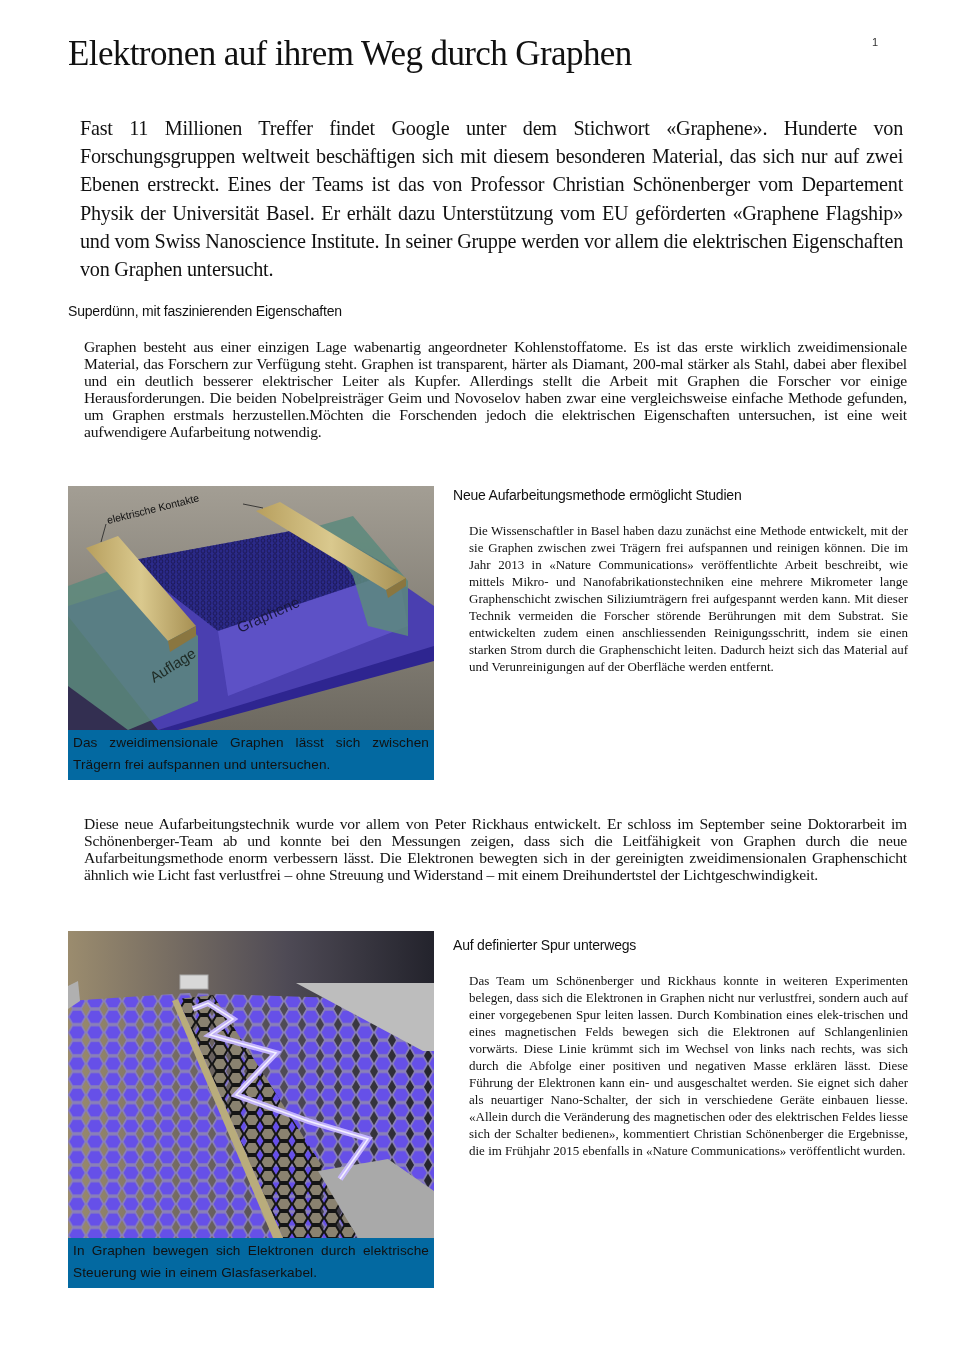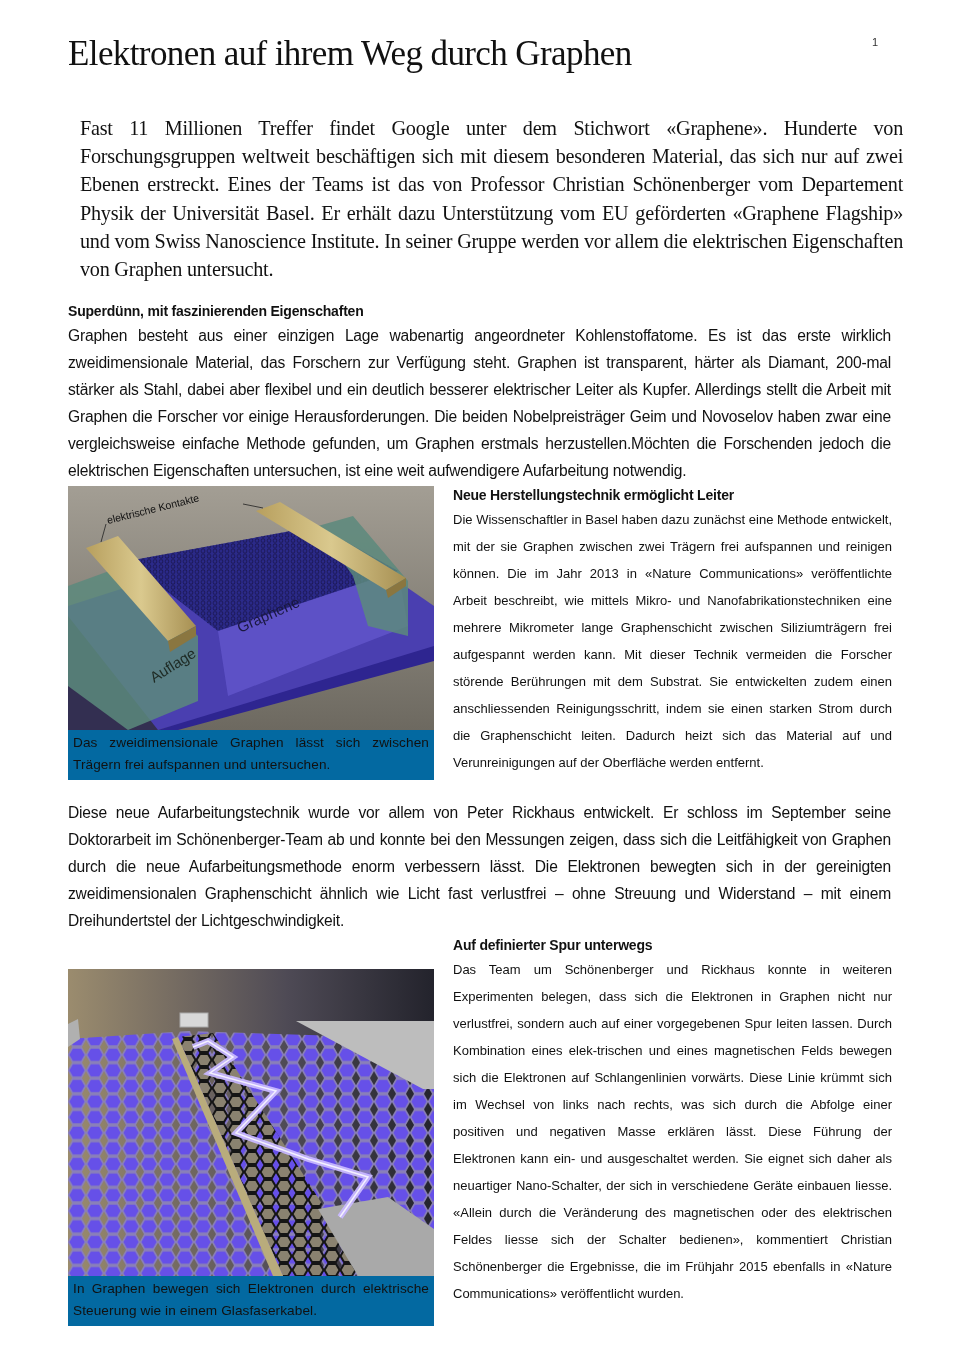--- a/index.html
+++ b/index.html
@@ -13,26 +13,26 @@
   .page-num {
     position: absolute; left: 872px; top: 36px;
     font-family: "Liberation Sans", sans-serif; font-size: 11px; color: #333;
   }
   .lead {
     position: absolute; left: 80px; top: 114px; width: 823px;
     font-family: "Liberation Serif", serif; font-size: 20.2px; line-height: 28.2px;
     text-align: justify; margin: 0; letter-spacing: -0.25px;
   }
   .h2 {
-    position: absolute; font-family: "Liberation Sans", sans-serif; font-weight: bold;
+    position: absolute; font-family: "Liberation Sans", sans-serif; font-weight: normal;
     font-size: 14px; line-height: 18px; margin: 0; letter-spacing: -0.2px;
   }
   .body {
-    position: absolute; font-family: Liberation Sans, sans-serif;
-    font-size: 15.6px; line-height: 27px; text-align: justify; margin: 0;
+    position: absolute; font-family: Liberation Serif, serif;
+    font-size: 15.6px; line-height: 17px; text-align: justify; margin: 16px;
     letter-spacing: -0.2px;
   }
   .body-narrow { letter-spacing: 0px; font-size: 13px; }
   .figure { position: absolute; left: 68px; width: 366px; }
   .fig-img { position: relative; width: 366px; overflow: hidden; }
   .fig-caption {
     background: #0369a1; font-family: "Liberation Sans", sans-serif;
     font-size: 13.6px; line-height: 22px; padding: 2px 5px 4px 5px;
     text-align: justify; color: #111; letter-spacing: 0.1px;
   }
@@ -89,26 +89,26 @@
       <line x1="33" y1="56" x2="38" y2="38" stroke="#222" stroke-width="0.8"></line>
       <line x1="175" y1="18" x2="195" y2="22" stroke="#222" stroke-width="0.8"></line>
       <text x="40" y="38" font-family="Liberation Sans, sans-serif" font-size="10.5" fill="#111" transform="rotate(-14 40 38)">elektrische Kontakte</text>
       <text x="172" y="147" font-family="Liberation Sans, sans-serif" font-size="15" fill="#1a1840" transform="rotate(-24 172 147)">Graphene</text>
       <text x="86" y="197" font-family="Liberation Sans, sans-serif" font-size="15" fill="#1e2a24" transform="rotate(-32 86 197)">Auflage</text>
     </svg>
   </div>
   <div class="fig-caption">Das zweidimensionale Graphen lässt sich zwischen Trägern frei aufspannen und untersuchen.</div>
 </div>
 
-<h2 class="h2" style="left:453px; top:486px;">Neue Herstellungstechnik ermöglicht Leiter</h2>
+<h2 class="h2" style="left:453px; top:486px;">Neue Aufarbeitungsmethode ermöglicht Studien</h2>
 <p class="body body-narrow" style="left:453px; top:506px; width:439px;">Die Wissenschaftler in Basel haben dazu zunächst eine Methode entwickelt, mit der sie Graphen zwischen zwei Trägern frei aufspannen und reinigen können. Die im Jahr 2013 in «Nature Communications» veröffentlichte Arbeit beschreibt, wie mittels Mikro- und Nanofabrikationstechniken eine mehrere Mikrometer lange Graphenschicht zwischen Siliziumträgern frei aufgespannt werden kann. Mit dieser Technik vermeiden die Forscher störende Berührungen mit dem Substrat. Sie entwickelten zudem einen anschliessenden Reinigungsschritt, indem sie einen starken Strom durch die Graphenschicht leiten. Dadurch heizt sich das Material auf und Verunreinigungen auf der Oberfläche werden entfernt.</p>
 
 <p class="body" style="left:68px; top:799px; width:823px;">Diese neue Aufarbeitungstechnik wurde vor allem von Peter Rickhaus entwickelt. Er schloss im September seine Doktorarbeit im Schönenberger-Team ab und konnte bei den Messungen zeigen, dass sich die Leitfähigkeit von Graphen durch die neue Aufarbeitungsmethode enorm verbessern lässt. Die Elektronen bewegten sich in der gereinigten zweidimensionalen Graphenschicht ähnlich wie Licht fast verlustfrei – ohne Streuung und Widerstand – mit einem Dreihundertstel der Lichtgeschwindigkeit.</p>
 
-<div class="figure" style="top:969px;">
+<div class="figure" style="top:931px;">
   <div class="fig-img" style="height:307px; background:#3a3a44;">
     <svg width="366" height="307" viewBox="0 0 366 307">
       <defs>
         <linearGradient id="bg2" x1="0" y1="0" x2="1" y2="0">
           <stop offset="0" stop-color="#9b8c6e"></stop>
           <stop offset="0.6" stop-color="#4e4a55"></stop>
           <stop offset="1" stop-color="#23232c"></stop>
         </linearGradient>
         <pattern id="hex2" width="18" height="15.6" patternUnits="userSpaceOnUse">
           <polygon points="4.5,0.8 13.5,0.8 17.5,7.8 13.5,14.8 4.5,14.8 0.5,7.8" fill="#6650e8" stroke="#8a80b8" stroke-width="1.6"></polygon>

